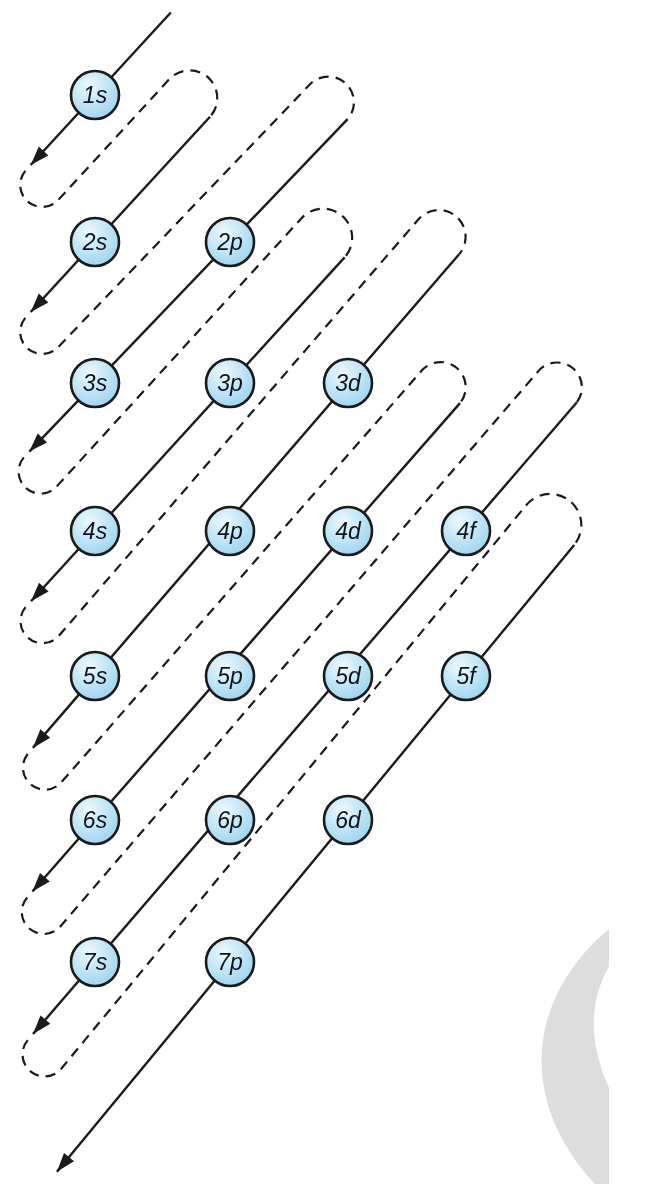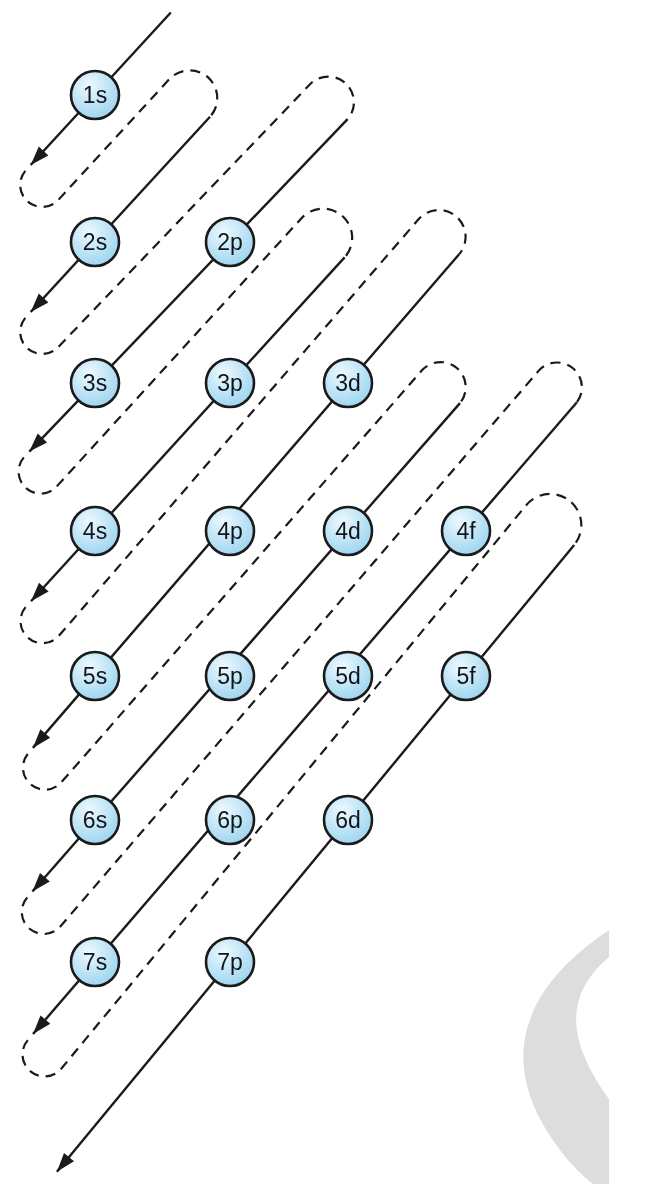--- a/index.html
+++ b/index.html
@@ -1,20 +1,20 @@
 <!DOCTYPE html>
 <html><head>
 <meta charset="utf-8">
 <style>
   html,body{margin:0;padding:0;}
   body{
     width:647px;height:1184px;background:#ffffff;overflow:hidden;
     font-family:"Liberation Sans", sans-serif;
   }
-  .stage{position:relative;width:609px;height:1184px;overflow:hidden;}
+  .stage{position:relative;width:609px;height:1184px;overflow:hidden;font-style:italic;}
   svg{display:block;}
   .solid{fill:none;stroke-width:2.4;stroke-linecap:butt;}
   .dash{fill:none;stroke-width:2.2;stroke-dasharray:10 7;stroke-linecap:butt;}
   .orb-label{
     font-family:"Liberation Sans", sans-serif;
     font-size:23px;
     text-anchor:middle;
   }
   .watermark{
     font-family:"Liberation Serif", serif;

